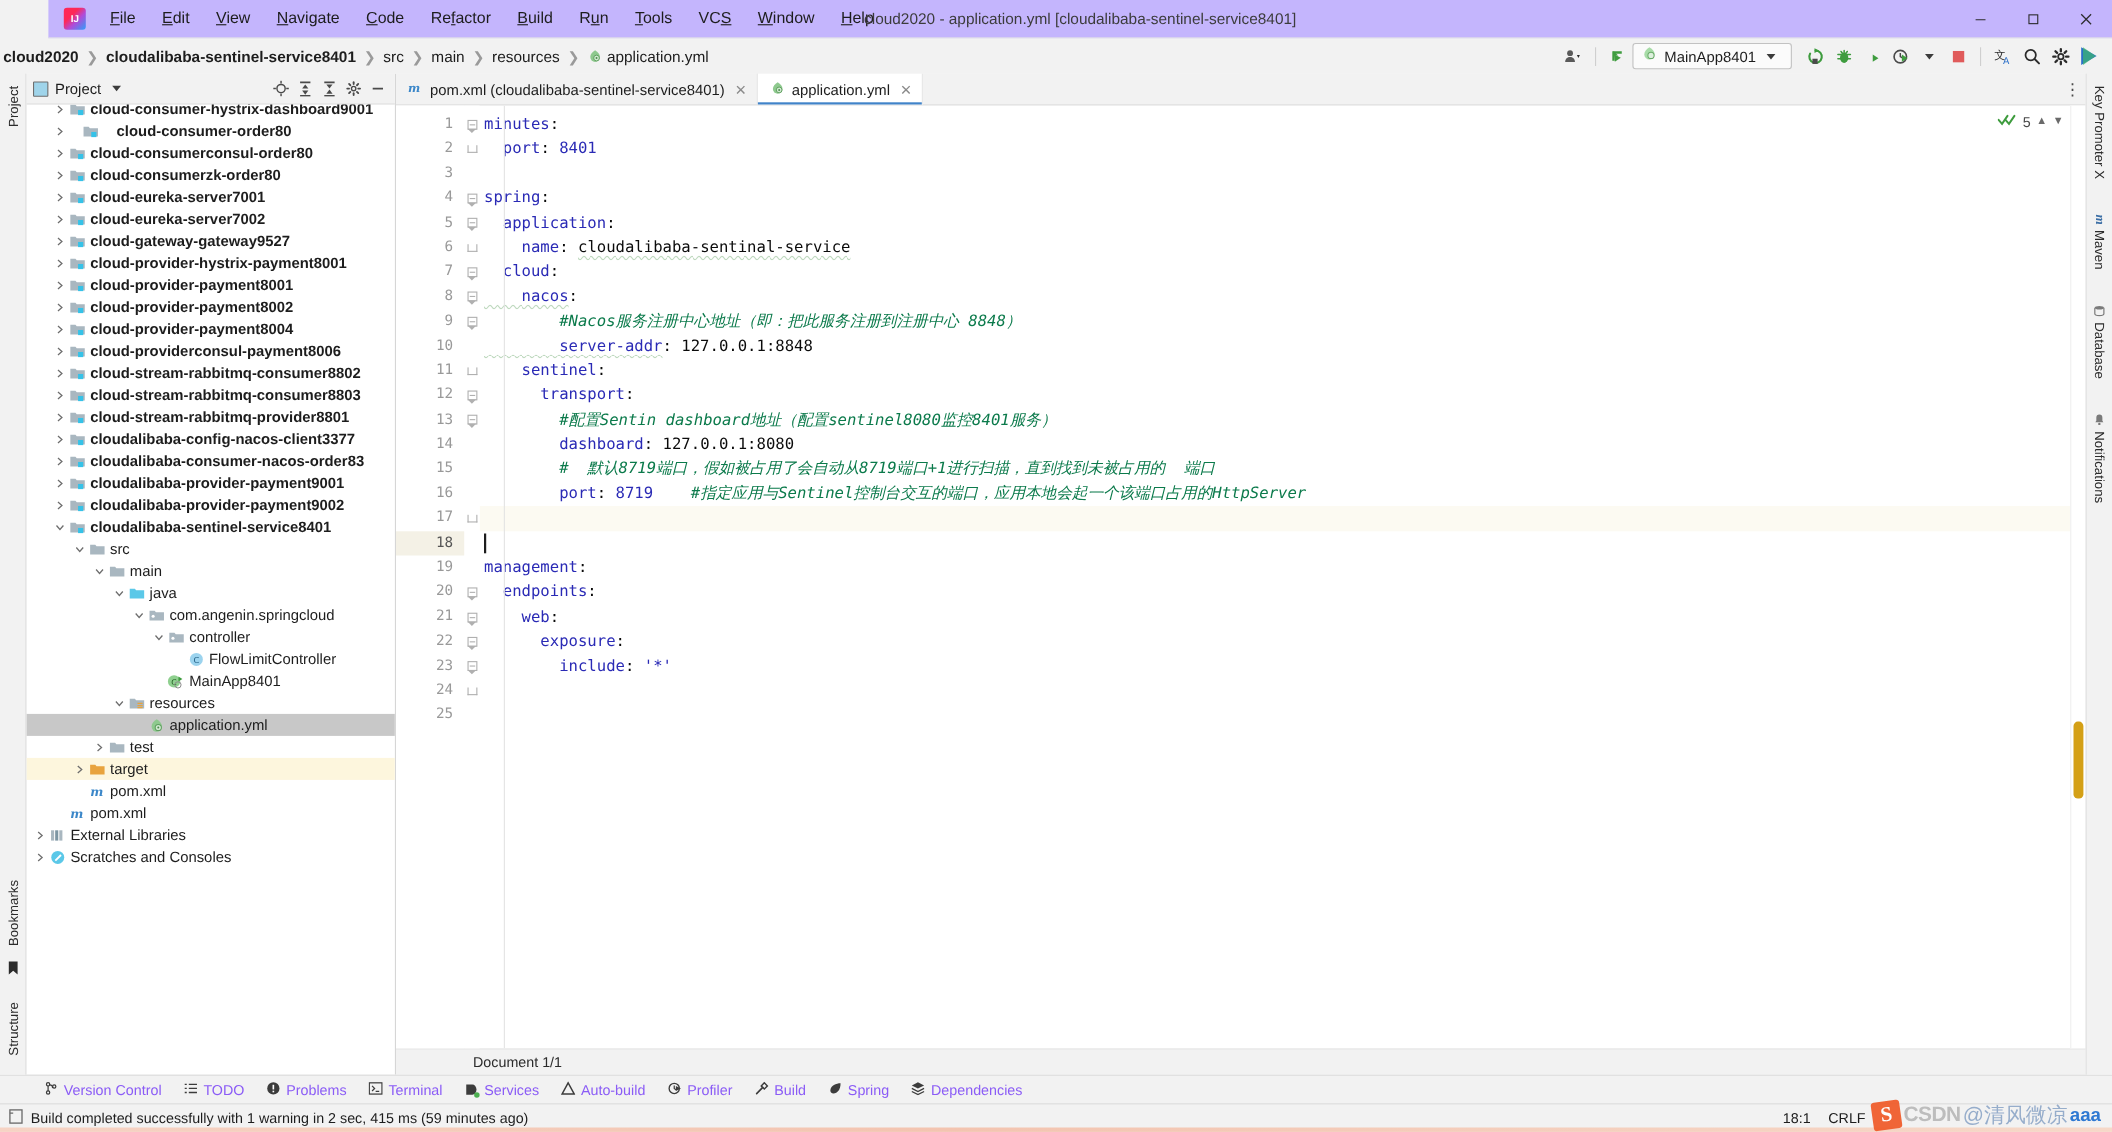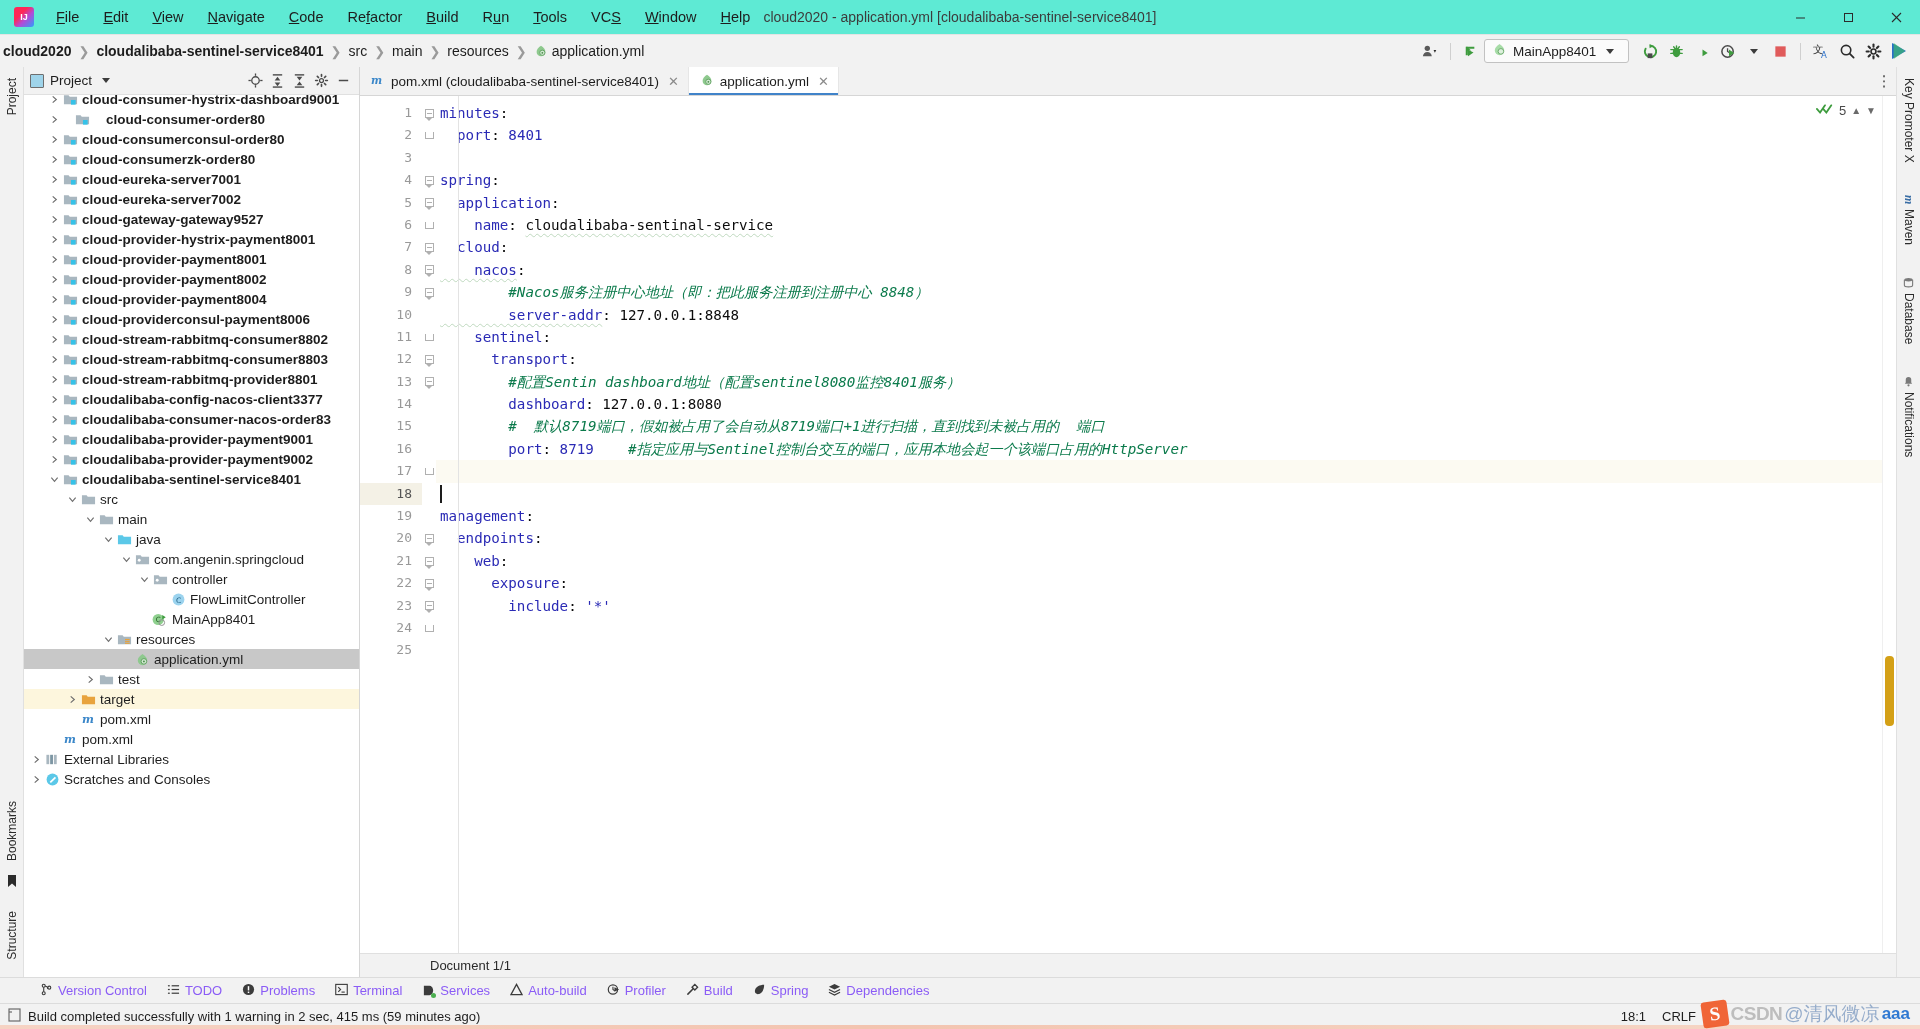--- a/index.html
+++ b/index.html
@@ -8,23 +8,24 @@
     width: 1920px; height: 1029px;
     overflow: hidden;
     font-family: "Liberation Sans", sans-serif;
     background: #f2f2f2;
     -webkit-font-smoothing: antialiased;
   }
   .app { position: relative; width: 1920px; height: 1029px; display: flex; flex-direction: column; background:#f2f2f2; }
 
   
   .titlebar {
-    height: 35px; min-height:35px; background: #5eead4;
+    height: 35px; min-height:35px; background: #c4b5fd;
     display: flex; align-items: center; position: relative;
     border-bottom: 1px solid #e4e4e4;
+    margin-left: 44px;
   }
   .ij-logo {
     width: 20px; height: 20px; margin-left: 14px; margin-right: 10px;
     border-radius: 3px; position: relative; overflow: hidden;
     background: linear-gradient(135deg,#fe2857 0%,#fe2857 35%,#b14bd8 60%,#2d9ffb 100%);
     flex: 0 0 auto;
   }
   .ij-logo::after {
     content: "IJ"; position: absolute; inset: 0; color: #fff;
     font-size: 9px; font-weight: bold; display: flex; align-items: center; justify-content: center;

